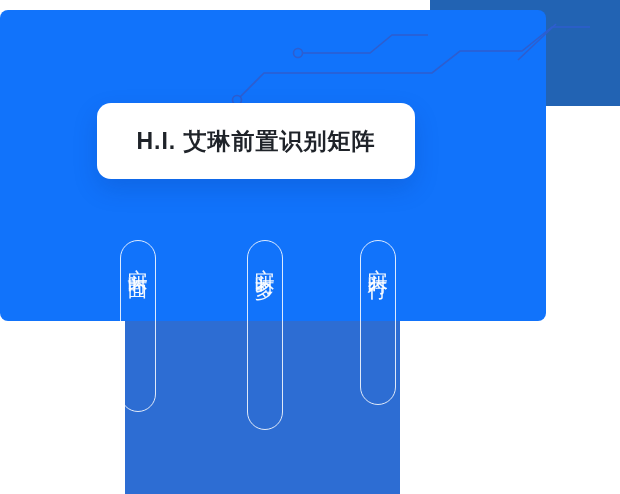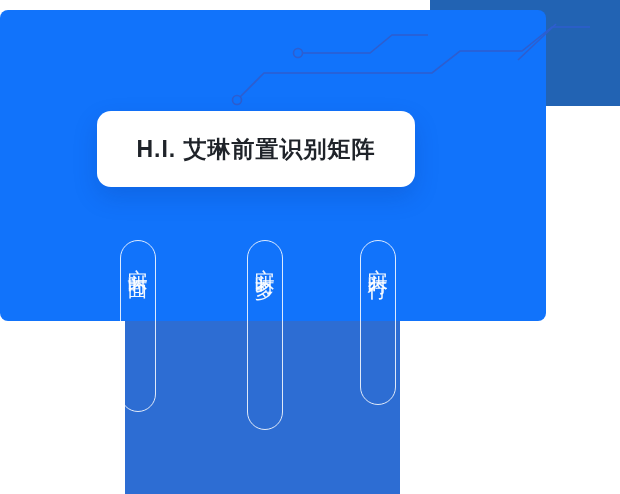--- a/index.html
+++ b/index.html
@@ -33,21 +33,21 @@
     border-radius:8px;
     z-index:2;
   }
   .circuit{
     position:absolute;left:0;top:0;width:620px;height:494px;
     z-index:3;pointer-events:none;
   }
   .circuit path{stroke:var(--trace);stroke-width:1.6;fill:none;}
   .circuit circle{stroke:var(--trace);stroke-width:1.6;fill:none;}
   .title-card{
-    position:absolute;left:97px;top:111px;width:318px;height:76px;
+    position:absolute;left:97px;top:103px;width:318px;height:76px;
     background:#ffffff;border-radius:14px;
     display:flex;align-items:center;justify-content:center;
     box-shadow:0 10px 24px rgba(10,50,140,.20);
     z-index:4;
   }
   .title-text{
     font-size:23px;font-weight:600;color:var(--title-text);letter-spacing:1px;
     white-space:nowrap;
   }
   .pill{

